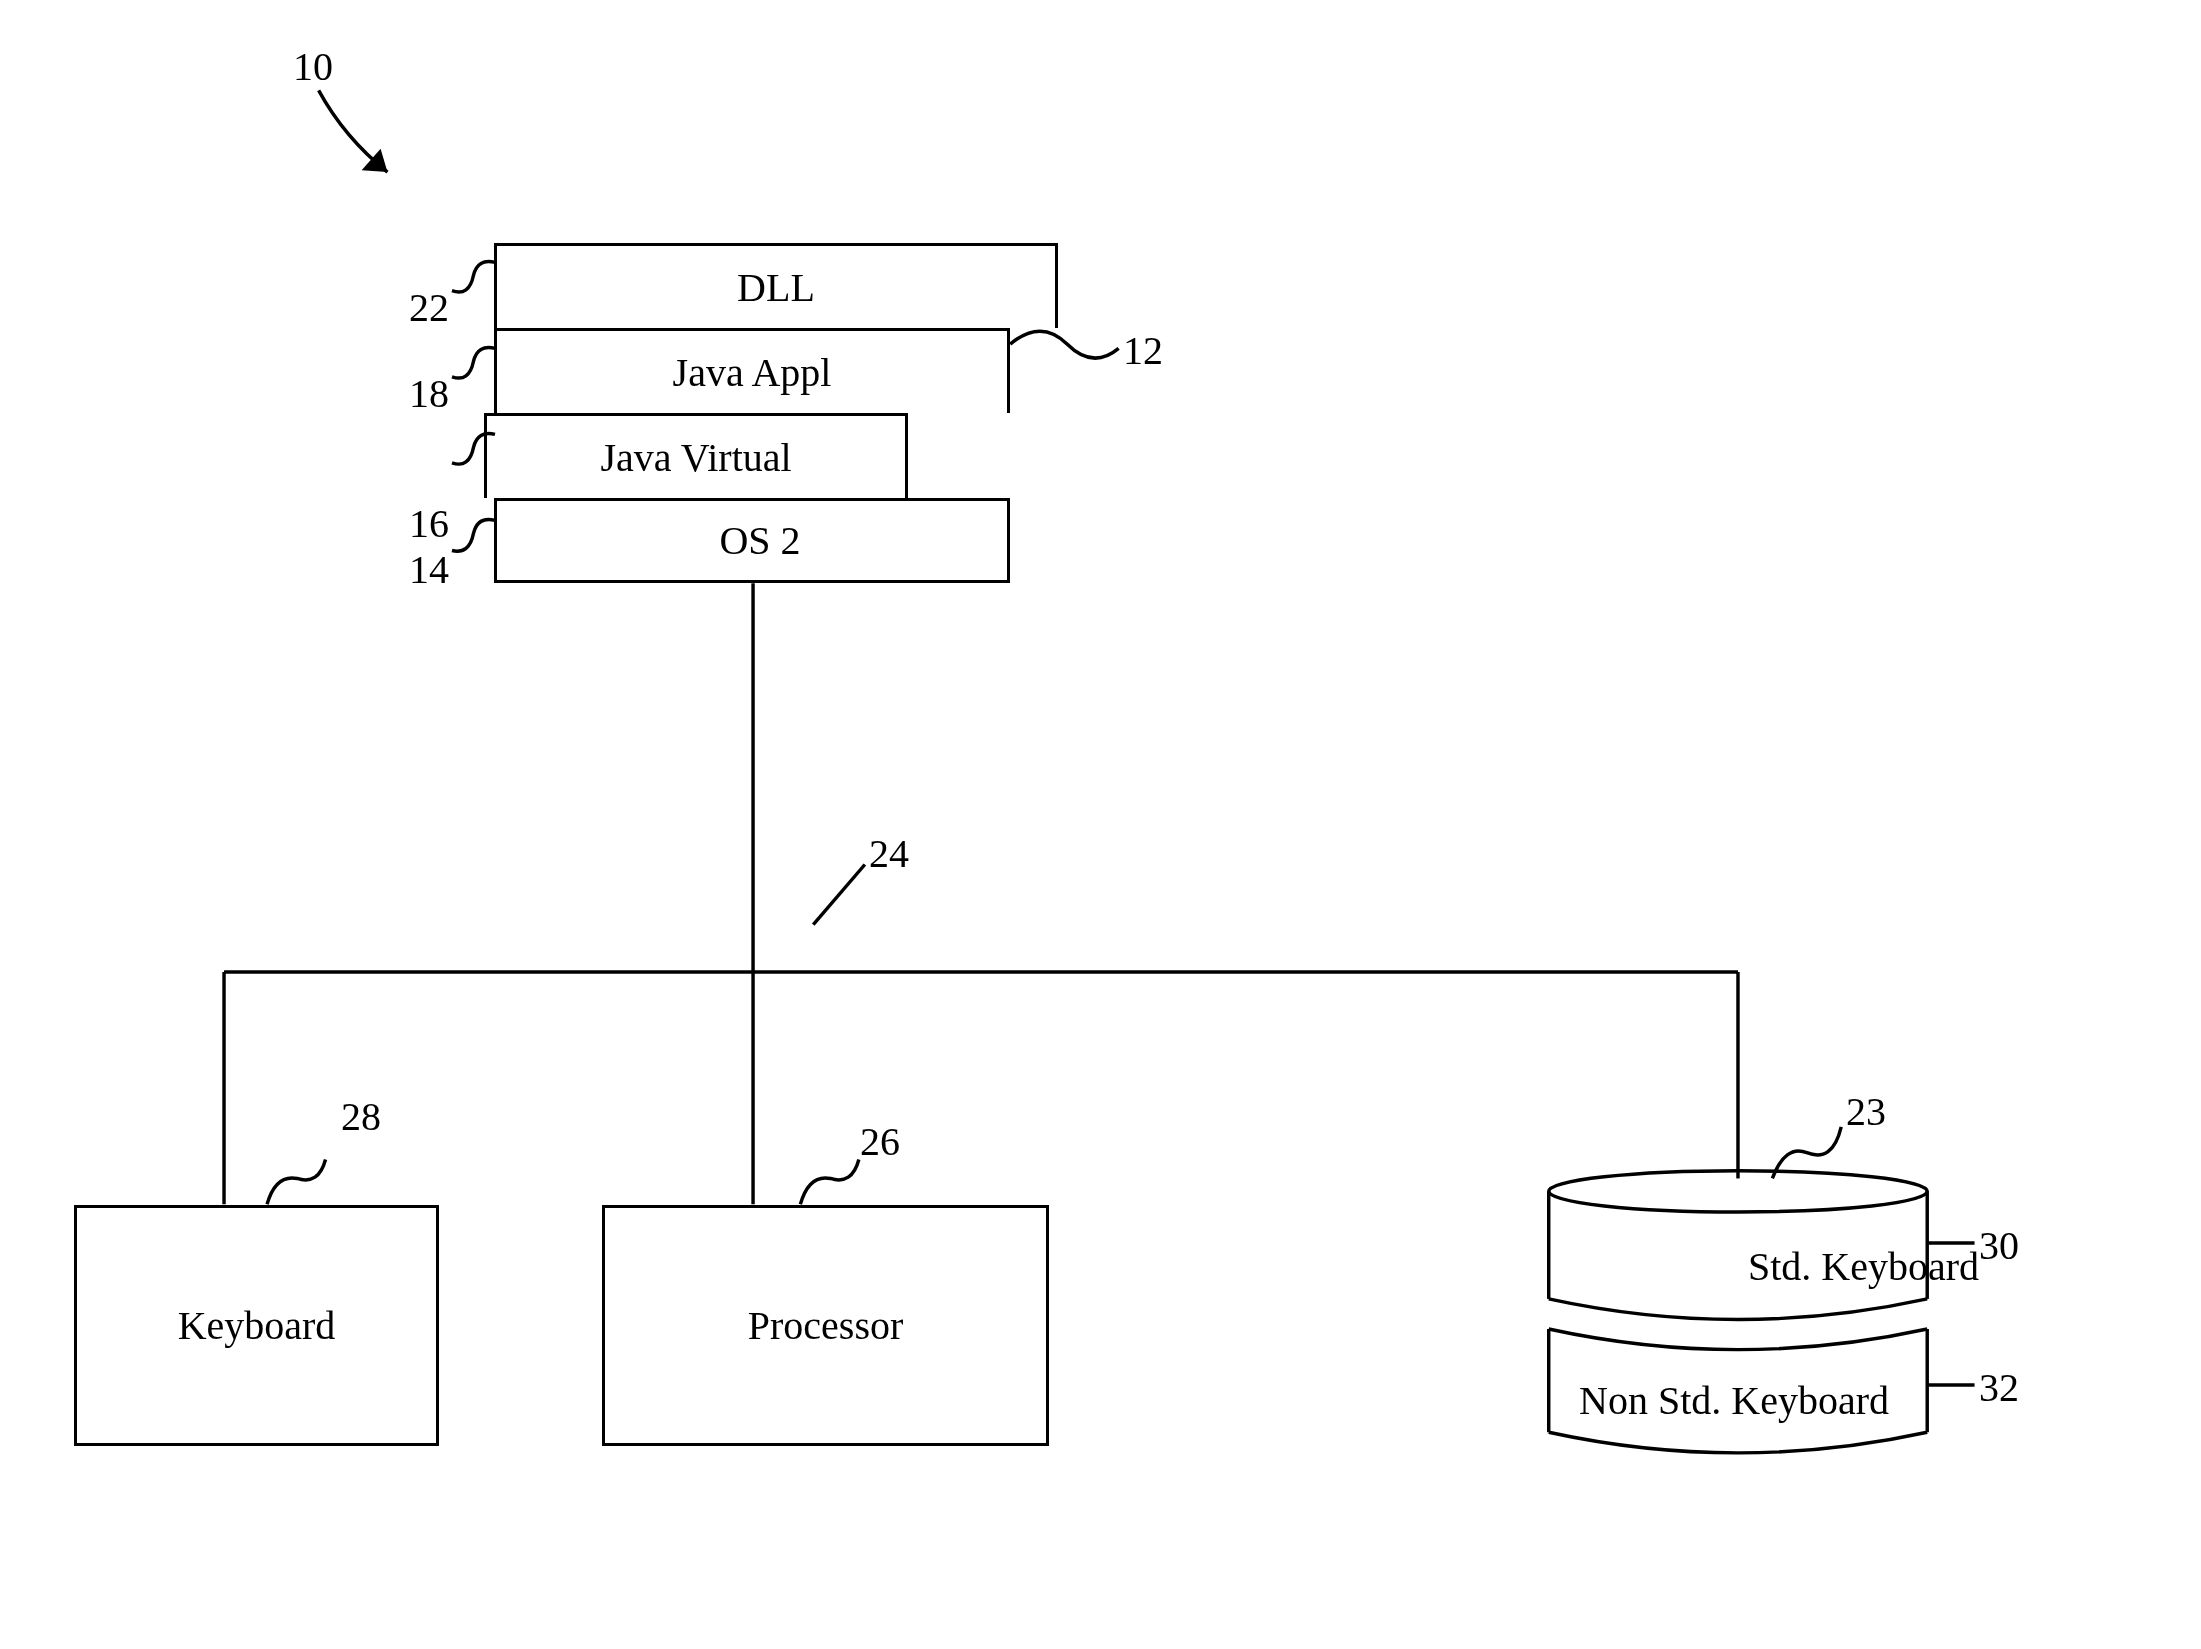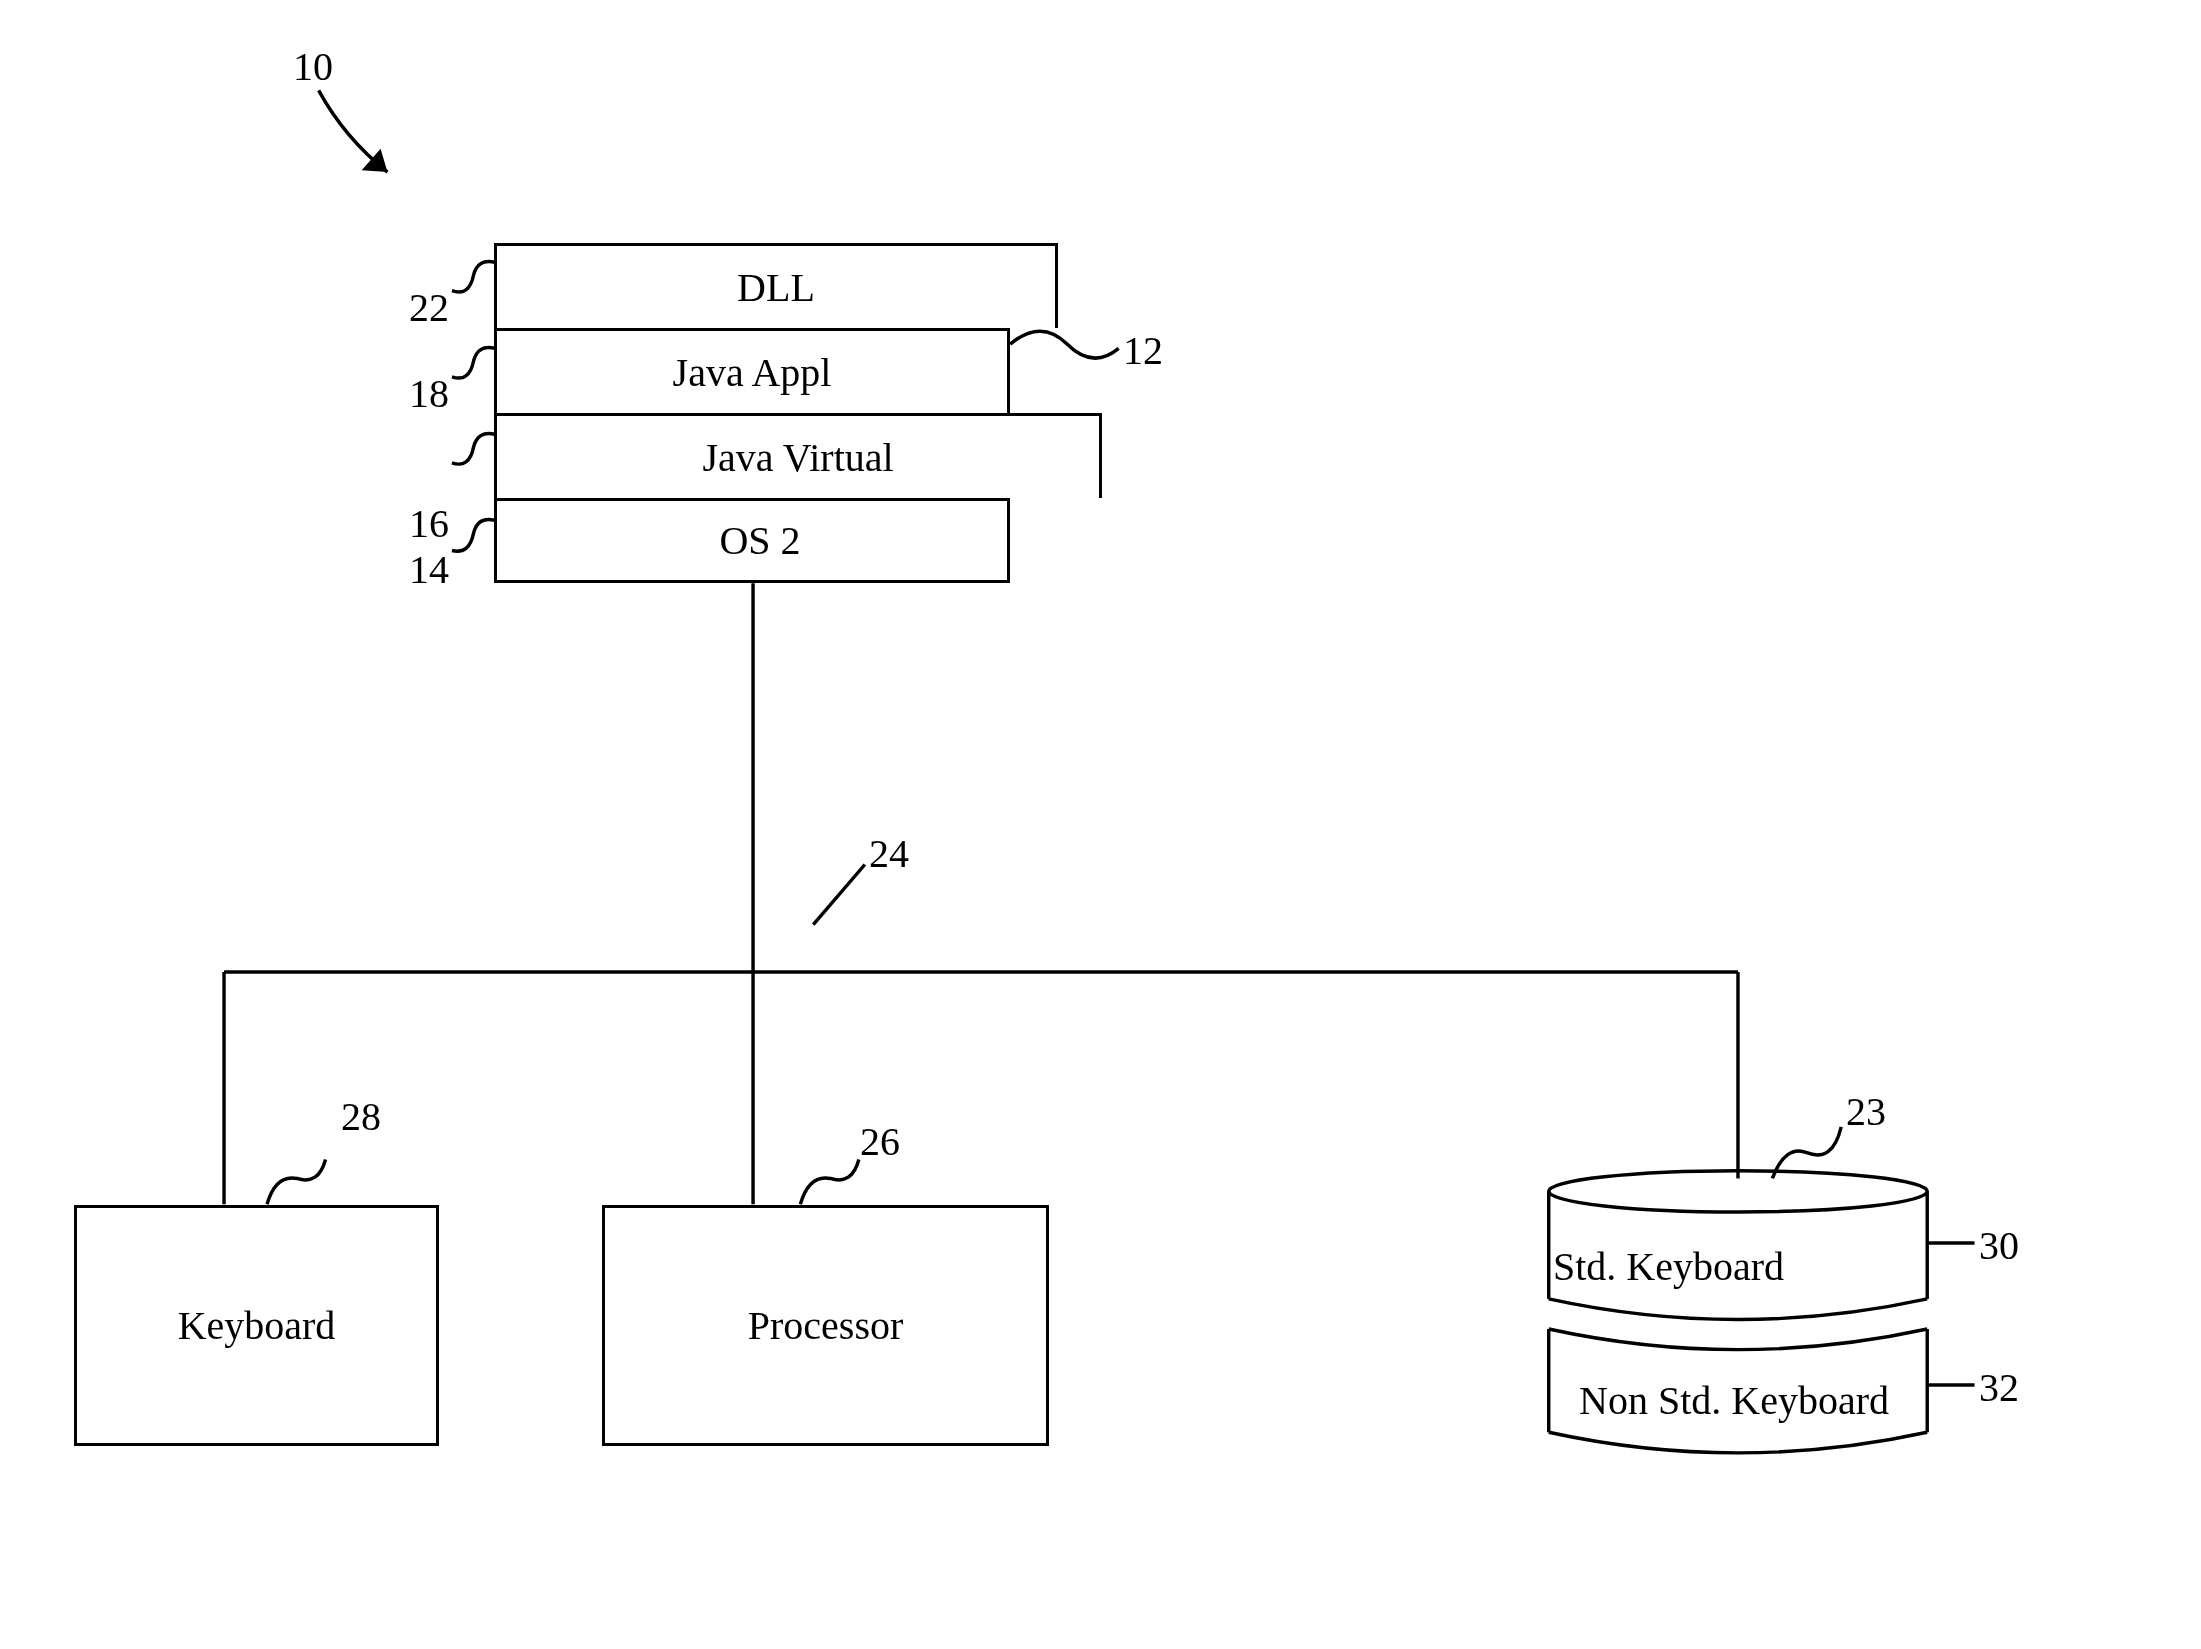--- a/index.html
+++ b/index.html
@@ -54,21 +54,21 @@
 <body>
 
 <div class="canvas">
 
   <div class="box" style="left:494px; top:243px; width:564px; height:85px; border-bottom:none;">
     <span>DLL</span>
   </div>
   <div class="box" style="left:494px; top:328px; width:516px; height:85px; border-bottom:none;">
     <span>Java Appl</span>
   </div>
-  <div class="box" style="left:494px; top:413px; width:608px; height:85px; border-bottom:none;">
+  <div class="box" style="left:484px; top:413px; width:424px; height:85px; border-bottom:none;">
     <span>Java Virtual</span>
   </div>
   <div class="box" style="left:494px; top:498px; width:516px; height:85px;padding-left:16px;">
     <span>OS 2</span>
   </div>
 
   <div class="box" style="left:74px; top:1205px; width:365px; height:241px;">
     <span>Keyboard</span>
   </div>
 
@@ -86,21 +86,21 @@
 
   <div class="label" style="left:869px; top:830px;">24</div>
 
   <div class="label" style="left:327px; top:1093px;margin-left:14px;">28</div>
   <div class="label" style="left:860px; top:1118px;">26</div>
 
   <div class="label" style="left:1846px; top:1088px;">23</div>
   <div class="label" style="left:1979px; top:1222px;">30</div>
   <div class="label" style="left:1979px; top:1364px;">32</div>
 
-  <div class="label" style="left:1553px; top:1243px; width:344px; text-align:left;">Std. Keyboard</div>
+  <div class="label" style="left:1635px; top:1243px; width:344px; text-align:right;">Std. Keyboard</div>
   <div class="label" style="left:1549px; top:1377px; width:370px; text-align:center;">Non Std. Keyboard</div>
 
   <svg class="overlay" viewBox="0 0 2559 1917">
 
     <g>
       <path d="M 370 105 Q 400 160 450 200"></path>
       <path class="filled" d="M 450 200 L 420 198 L 442 173 Z"></path>
     </g>
 
     <path d="M 575 305 Q 555 300 550 320 Q 545 345 525 338"></path>

